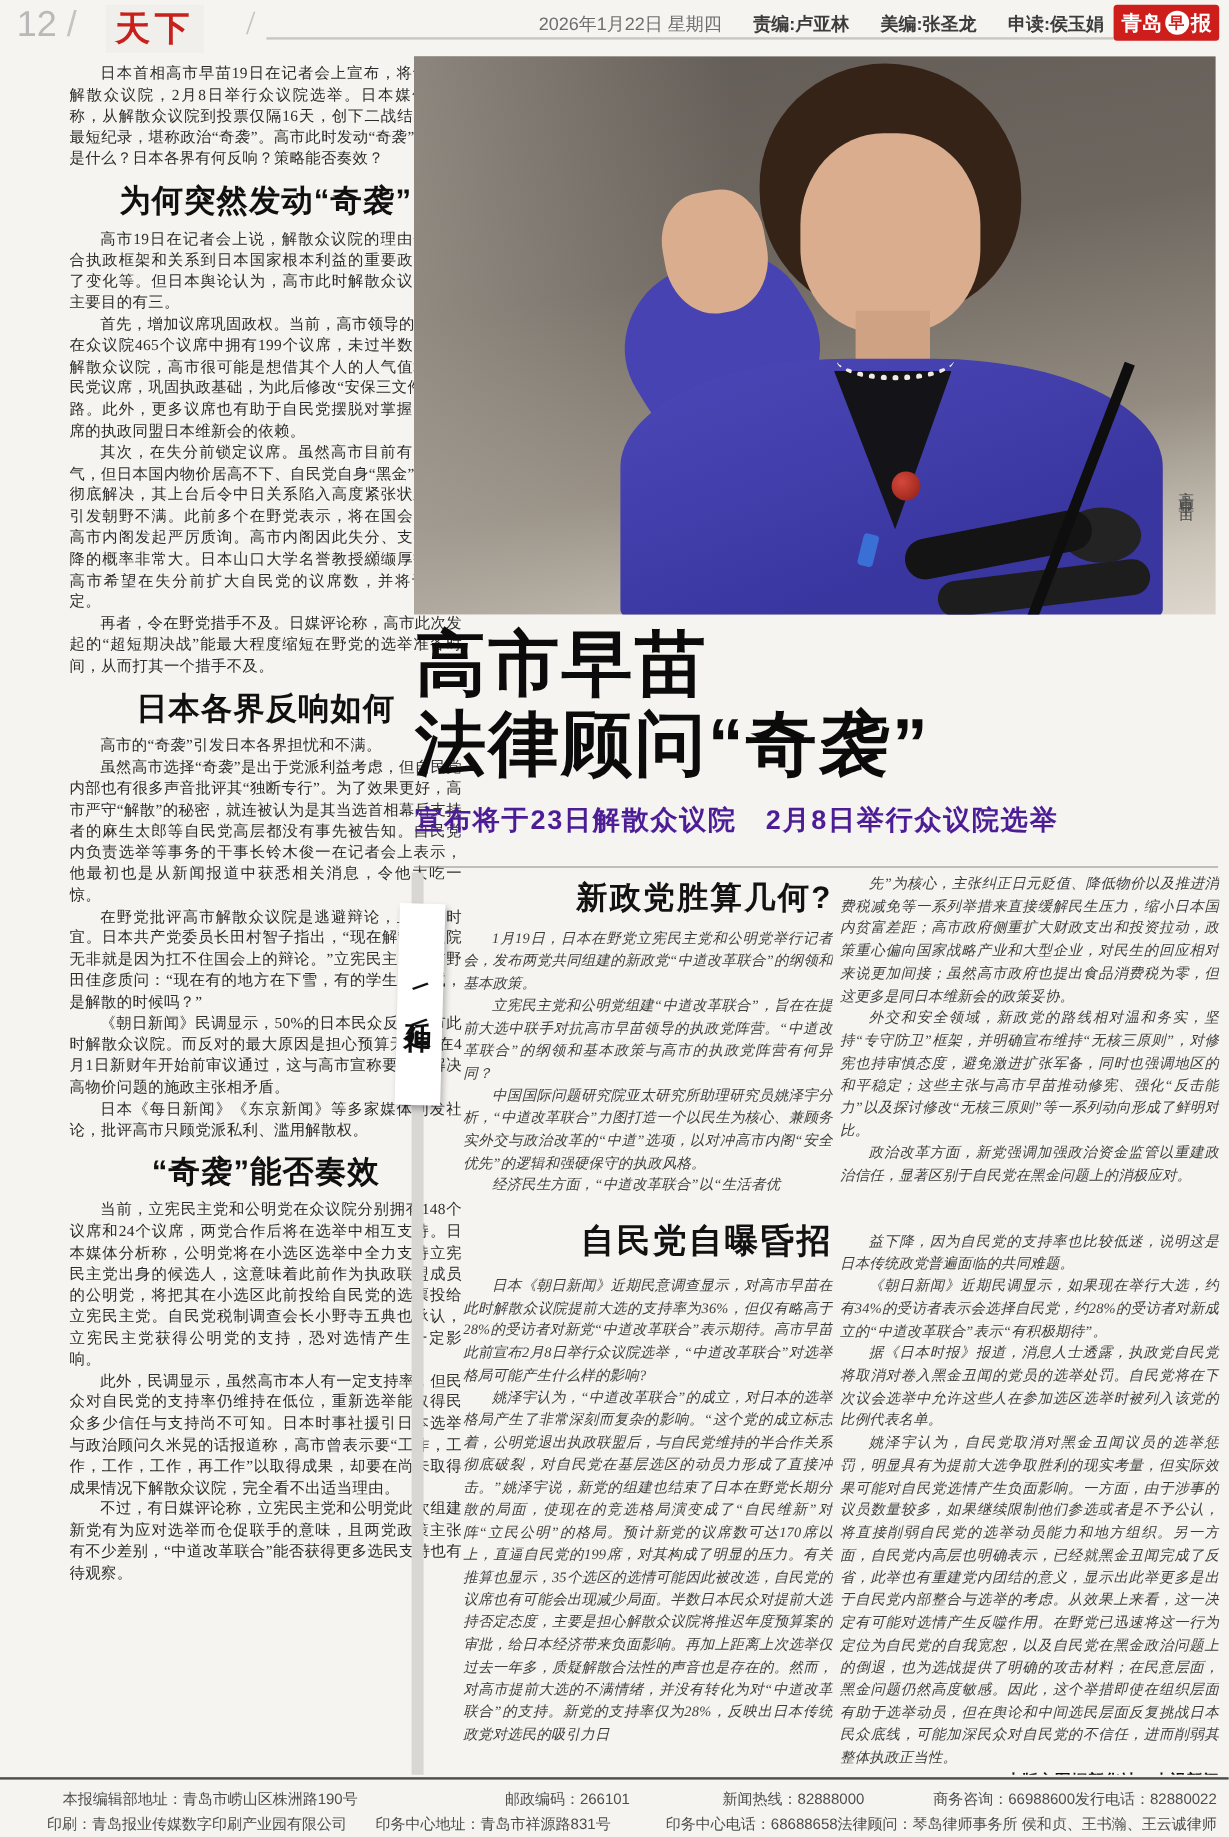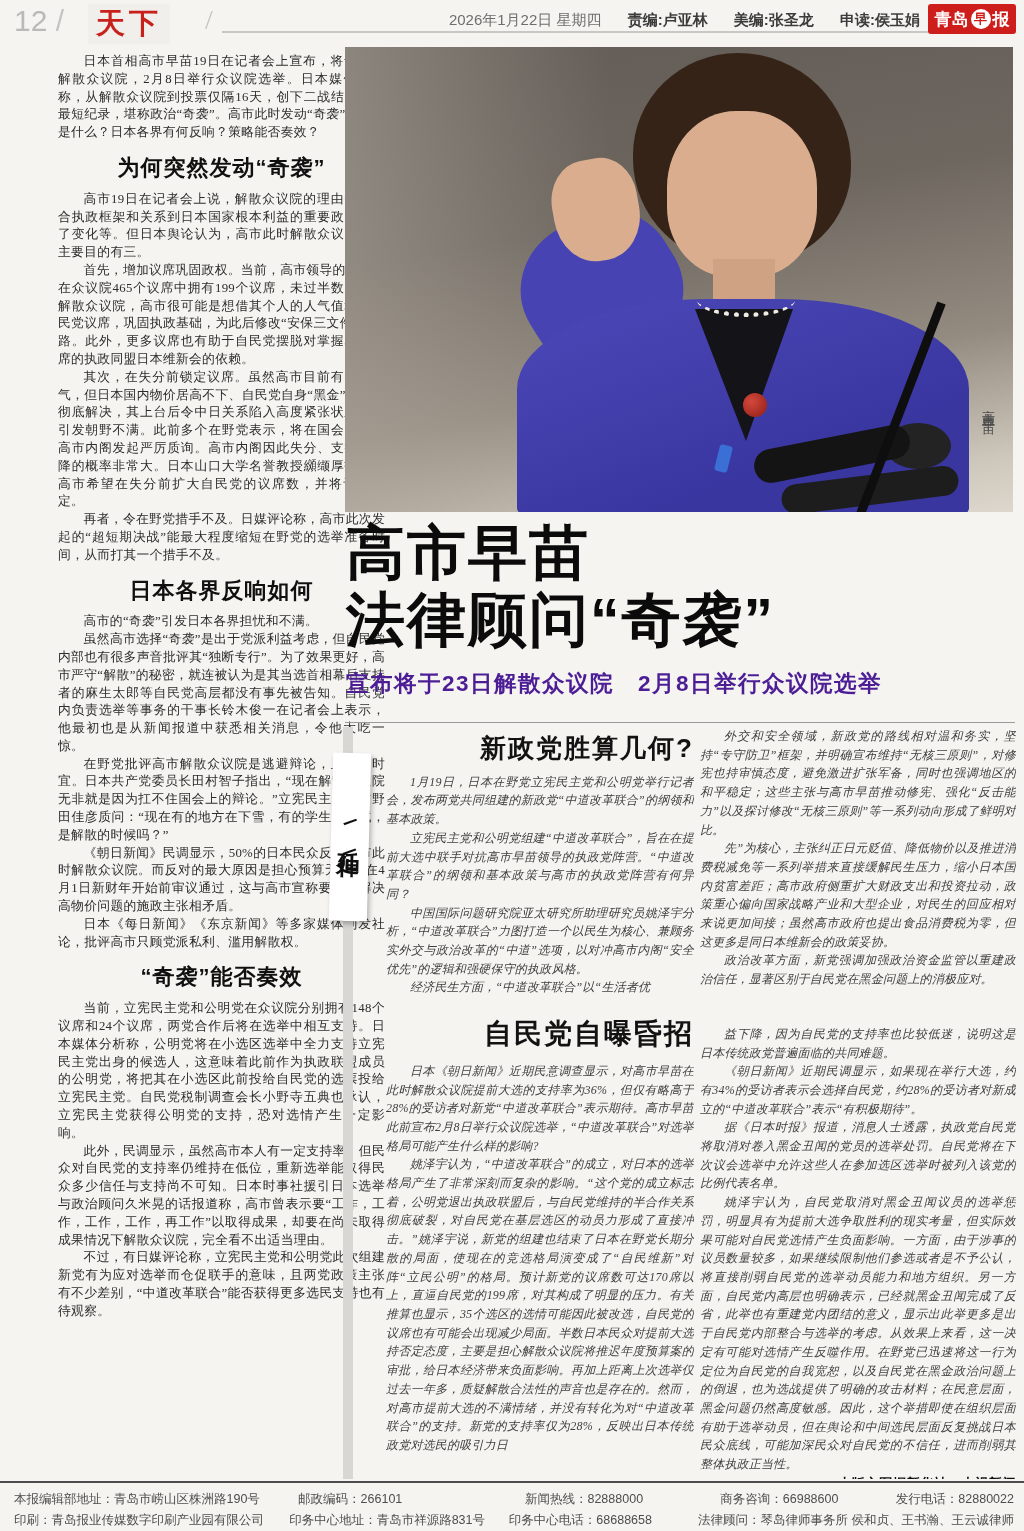--- a/index.html
+++ b/index.html
@@ -23,21 +23,21 @@
   .logo { position:absolute; right:8px; top:4px; width:88px; height:30px; background:#ce1e1c;
           border-radius:3px; display:flex; align-items:center; justify-content:center; gap:2px;
           font-family:"Liberation Sans",sans-serif; font-weight:700; color:#fff; font-size:17px; }
   .logo .circ { width:20px; height:20px; background:#fff; color:#ce1e1c; border-radius:50%;
                 display:flex; align-items:center; justify-content:center; font-size:13px; }
 
   
   .left-col { position:absolute; left:12px; top:53px; width:327px; height:1402px; overflow:hidden;
               font-size:12.8px; line-height:17.8px; letter-spacing:.3px; text-align:justify; color:#2c2c2c;margin-left:46px; }
   .left-col p { text-indent:2em; }
-  .left-h { font-family:"Liberation Sans",sans-serif; font-size:22px; font-weight:800; color:#101010;
+  .left-h { font-family:"Liberation Sans",sans-serif; font-size:26px; font-weight:800; color:#101010;
             text-align:center; letter-spacing:1px; margin:17px 0 14px; }
 
   
   .photo { position:absolute; left:345px; top:47px; width:668px; height:465px; overflow:hidden;
            background:linear-gradient(170deg,#625c56 0%,#6e6760 38%,#938b80 68%,#cdc6bb 90%,#ddd7cd 100%); }
   .photo .bg-l { position:absolute; left:0; top:0; width:40%; height:100%;
                  background:linear-gradient(90deg,rgba(175,168,158,.55),rgba(175,168,158,0)); }
   .hair  { position:absolute; left:288px; top:6px; width:218px; height:212px; background:#33221668;
            background:#352318; border-radius:48% 52% 46% 50%; }
   .face  { position:absolute; left:322px; top:64px; width:150px; height:166px; background:#d9ad8e;
@@ -96,21 +96,21 @@
   .ext-h.h1 { font-size:26px; margin:12px 0 15px; }
   .ext-h.h2 { font-size:28px; margin:28px 0 18px; }
   .ext-gap { height:36px; }
   .credit { font-style:normal; font-family:"Liberation Sans",sans-serif; font-weight:800;
             font-size:13.5px; color:#0e0e0e; text-align:right; text-indent:0; margin-top:1px; }
 
   
   .footer-rule { position:absolute; left:0; top:1481px; width:1024px; border-top:2px solid #4c4c4c; }
   .footer { position:absolute; left:14px; top:1489px; width:1000px;
             font-family:"Liberation Sans",sans-serif; font-size:12.5px; color:#4d4d4d; }
-  .f-row { display:flex; line-height:21px; white-space:nowrap; }
+  .f-row { display:flex; line-height:21px; white-space:nowrap;text-align:right; }
   .f-c1 { width:288px; } .f-c2 { width:230px; } .f-c3 { width:198px; } .f-c4 { width:178px; }
 </style>
 </head>
 <body>
 
 <div class="hdr">
   <div class="hdr-pageno"><span>12</span><span class="hdr-slash1"> /</span></div>
   <div class="hdr-section">天下</div>
   <div class="hdr-slash2">/</div>
   <div class="hdr-line"></div>
@@ -185,22 +185,22 @@
     <p>1月19日，日本在野党立宪民主党和公明党举行记者会，发布两党共同组建的新政党“中道改革联合”的纲领和基本政策。</p>
     <p>立宪民主党和公明党组建“中道改革联合”，旨在在提前大选中联手对抗高市早苗领导的执政党阵营。“中道改革联合”的纲领和基本政策与高市的执政党阵营有何异同？</p>
     <p>中国国际问题研究院亚太研究所助理研究员姚泽宇分析，“中道改革联合”力图打造一个以民生为核心、兼顾务实外交与政治改革的“中道”选项，以对冲高市内阁“安全优先”的逻辑和强硬保守的执政风格。</p>
     <p>经济民生方面，“中道改革联合”以“生活者优</p>
     <div class="ext-h h2">自民党自曝昏招</div>
     <p>日本《朝日新闻》近期民意调查显示，对高市早苗在此时解散众议院提前大选的支持率为36%，但仅有略高于28%的受访者对新党“中道改革联合”表示期待。高市早苗此前宣布2月8日举行众议院选举，“中道改革联合”对选举格局可能产生什么样的影响?</p>
     <p>姚泽宇认为，“中道改革联合”的成立，对日本的选举格局产生了非常深刻而复杂的影响。“这个党的成立标志着，公明党退出执政联盟后，与自民党维持的半合作关系彻底破裂，对自民党在基层选区的动员力形成了直接冲击。”姚泽宇说，新党的组建也结束了日本在野党长期分散的局面，使现在的竞选格局演变成了“自民维新”对阵“立民公明”的格局。预计新党的议席数可达170席以上，直逼自民党的199席，对其构成了明显的压力。有关推算也显示，35个选区的选情可能因此被改选，自民党的议席也有可能会出现减少局面。半数日本民众对提前大选持否定态度，主要是担心解散众议院将推迟年度预算案的审批，给日本经济带来负面影响。再加上距离上次选举仅过去一年多，质疑解散合法性的声音也是存在的。然而，对高市提前大选的不满情绪，并没有转化为对“中道改革联合”的支持。新党的支持率仅为28%，反映出日本传统政党对选民的吸引力日</p>
   </div>
 
   <div class="ext-col ext-right">
+    <p>先”为核心，主张纠正日元贬值、降低物价以及推进消费税减免等一系列举措来直接缓解民生压力，缩小日本国内贫富差距；高市政府侧重扩大财政支出和投资拉动，政策重心偏向国家战略产业和大型企业，对民生的回应相对来说更加间接；虽然高市政府也提出食品消费税为零，但这更多是同日本维新会的政策妥协。</p>
     <p>外交和安全领域，新政党的路线相对温和务实，坚持“专守防卫”框架，并明确宣布维持“无核三原则”，对修宪也持审慎态度，避免激进扩张军备，同时也强调地区的和平稳定；这些主张与高市早苗推动修宪、强化“反击能力”以及探讨修改“无核三原则”等一系列动向形成了鲜明对比。</p>
-    <p>先”为核心，主张纠正日元贬值、降低物价以及推进消费税减免等一系列举措来直接缓解民生压力，缩小日本国内贫富差距；高市政府侧重扩大财政支出和投资拉动，政策重心偏向国家战略产业和大型企业，对民生的回应相对来说更加间接；虽然高市政府也提出食品消费税为零，但这更多是同日本维新会的政策妥协。</p>
     <p>政治改革方面，新党强调加强政治资金监管以重建政治信任，显著区别于自民党在黑金问题上的消极应对。</p>
     <div class="ext-gap"></div>
     <p>益下降，因为自民党的支持率也比较低迷，说明这是日本传统政党普遍面临的共同难题。</p>
     <p>《朝日新闻》近期民调显示，如果现在举行大选，约有34%的受访者表示会选择自民党，约28%的受访者对新成立的“中道改革联合”表示“有积极期待”。</p>
     <p>据《日本时报》报道，消息人士透露，执政党自民党将取消对卷入黑金丑闻的党员的选举处罚。自民党将在下次议会选举中允许这些人在参加选区选举时被列入该党的比例代表名单。</p>
     <p>姚泽宇认为，自民党取消对黑金丑闻议员的选举惩罚，明显具有为提前大选争取胜利的现实考量，但实际效果可能对自民党选情产生负面影响。一方面，由于涉事的议员数量较多，如果继续限制他们参选或者是不予公认，将直接削弱自民党的选举动员能力和地方组织。另一方面，自民党内高层也明确表示，已经就黑金丑闻完成了反省，此举也有重建党内团结的意义，显示出此举更多是出于自民党内部整合与选举的考虑。从效果上来看，这一决定有可能对选情产生反噬作用。在野党已迅速将这一行为定位为自民党的自我宽恕，以及自民党在黑金政治问题上的倒退，也为选战提供了明确的攻击材料；在民意层面，黑金问题仍然高度敏感。因此，这个举措即使在组织层面有助于选举动员，但在舆论和中间选民层面反复挑战日本民众底线，可能加深民众对自民党的不信任，进而削弱其整体执政正当性。</p>
     <p class="credit">本版文图据新华社、央视新闻</p>
   </div>
 </div>
 

